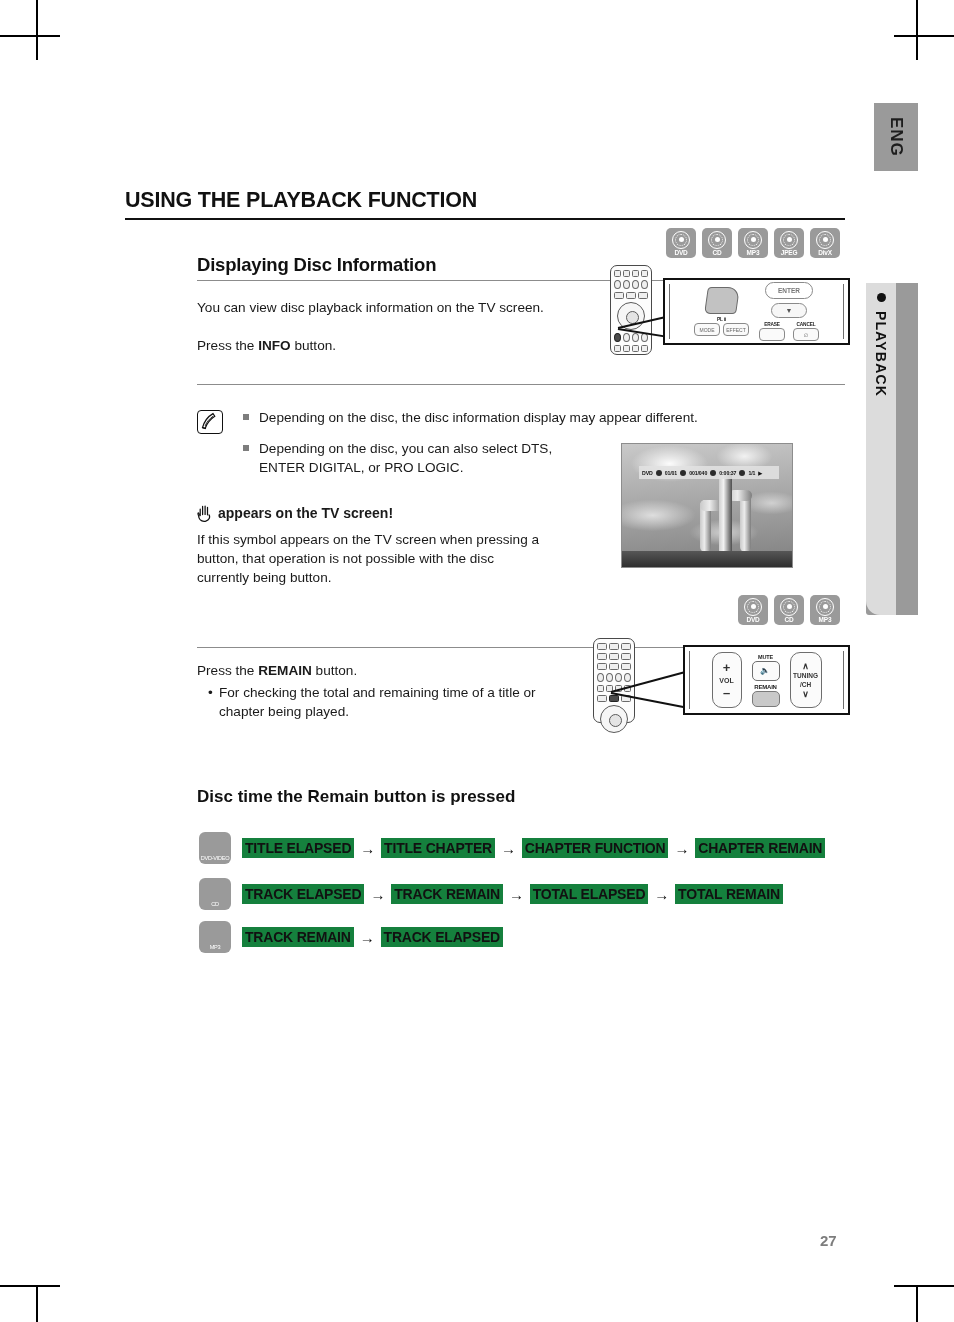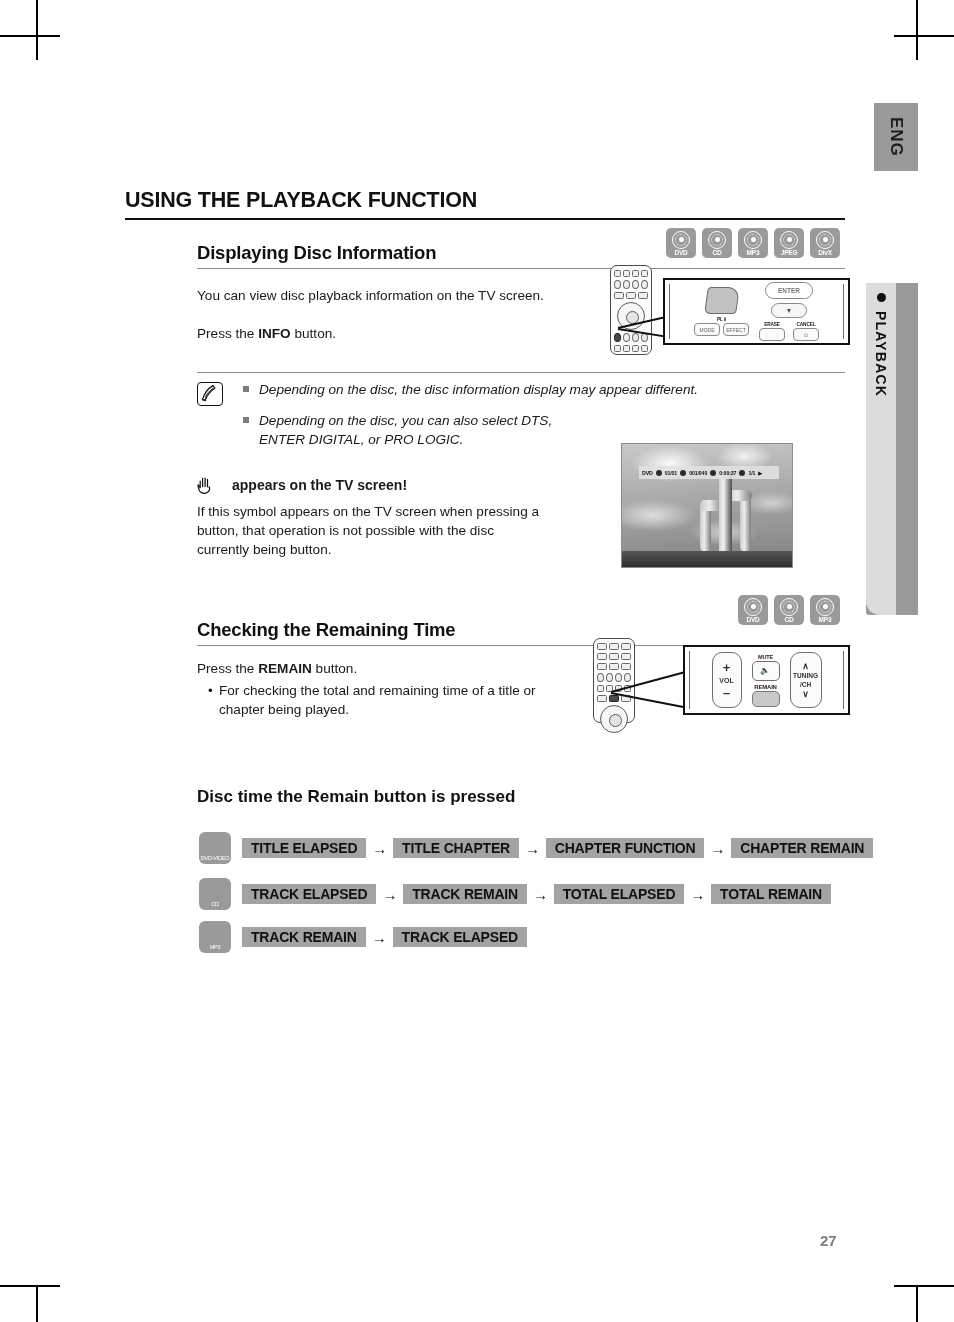--- a/index.html
+++ b/index.html
@@ -83,21 +83,21 @@
     font-weight: bold;
     letter-spacing: -0.2px;
     color: #111;
     padding-bottom: 5px;
   }
   .rule-heavy { border-bottom: 2px solid #111; width: 720px; }
 
   
   .section {
     position: relative;
-    margin-top: 22px;
+    margin-top: 34px;
   }
   .section-head {
     font-size: 18.5px;
     font-weight: bold;
     color: #111;
     letter-spacing: -0.2px;
     margin-left: 72px;
     padding-bottom: 4px;
   }
   .rule-thin {
@@ -174,21 +174,21 @@
     width: 6px; height: 6px; background: #7d7d7d;
   }
 
   
   .hand-title {
     font-size: 14px;
     font-weight: bold;
     margin-left: 72px;
     display: flex;
     align-items: center;
-    gap: 19px;
+    gap: 5px;
   }
 
   
   .tv-shot {
     position: absolute;
     left: 621px; top: 443px;
     width: 172px; height: 125px;
     background: linear-gradient(170deg,#d9d9d9 0%,#b5b5b5 38%,#8e8e8e 70%,#6d6d6d 100%);
     overflow: hidden;
     border: 1px solid #8d8d8d;
@@ -372,22 +372,22 @@
   }
   .seq-items {
     display: flex;
     align-items: center;
     font-size: 14px;
     font-weight: bold;
     color: #111;
     letter-spacing: -0.2px;
   }
   .seq-chip {
-    background: #a3a3a3;
-    padding: 2px 9px;
+    background: #15803d;
+    padding: 2px 3px;
   }
   .seq-arrow {
     padding: 0 6px;
     font-weight: normal;
     font-size: 15px;
   }
   .seq-disc {
     width: 32px; height: 32px;
     background: #9a9a9a;
     border-radius: 6px;
@@ -442,21 +442,21 @@
   </div>
 
   <div class="body-text" style="margin-top:17px;">You can view disc playback information  on the TV screen.</div>
 
   <div class="body-text" style="margin-top:19px;">
     <span>Press the </span><b>INFO</b><span> button.</span>
   </div>
 
   <div class="rule-thin" style="margin-top:29px;"></div>
 
-  <div class="note-block" style="margin-top:7px;font-style:italic;">
+  <div class="note-block" style="margin-top:23px;">
     <div class="note-icon">
       <svg viewBox="0 0 26 24" width="23" height="21" style="display:block;">
         <path d="M5 19 C7 12, 10 7, 17 3 L19 6 C13 10, 10 14, 8 20 Z" fill="none" stroke="#111" stroke-width="1.4"></path>
         <path d="M8 17 C10 12, 13 9, 17 6" fill="none" stroke="#111" stroke-width="1"></path>
         <path d="M5 19 L9 20" fill="none" stroke="#111" stroke-width="1.3"></path>
       </svg>
     </div>
     <div class="note-list">
       <div class="note-item">Depending on the disc, the disc information display may appear different.</div>
       <div class="note-item" style="max-width:320px;">Depending on the disc, you can also select DTS, ENTER DIGITAL, or PRO LOGIC.</div>
@@ -470,21 +470,20 @@
         <path d="M2.2 11.6 C1.2 13.4, 2.0 16.4, 4.4 17.6 C7.2 19.0, 11.0 18.2, 12.2 15.6 C12.9 14.0, 12.6 12.8, 12.0 11.9" stroke="#111" stroke-width="1.25" fill="none" stroke-linecap="round"></path>
         <path d="M2.2 11.6 C2.2 9.8, 1.0 9.2, 0.9 10.6 C0.8 11.8, 1.4 12.6, 2.2 13.2" stroke="#111" stroke-width="1.1" fill="none"></path>
       </svg>
     </span>
     <span>appears on the TV screen!</span>
   </div>
 
   <div class="body-text" style="margin-top:8px; max-width:350px;">If this symbol appears on the TV screen when pressing a button, that operation is not possible with the disc currently being button.</div>
 
   <div class="section" style="margin-top:60px;">
-    <div class="section-head">Checking the Remaining Time</div>
     <div class="rule-thin"></div>
   </div>
 
   <div class="body-text" style="margin-top:13px;">
     <span>Press the </span><b>REMAIN</b><span> button.</span>
   </div>
 
   <div class="body-text" style="margin-top:3px; max-width:360px; position:relative; padding-left:11px; margin-left:83px;">
     <span style="position:absolute; left:0; top:0;">•</span>
     <span>For checking the total and remaining time of a title or chapter being played.</span>

